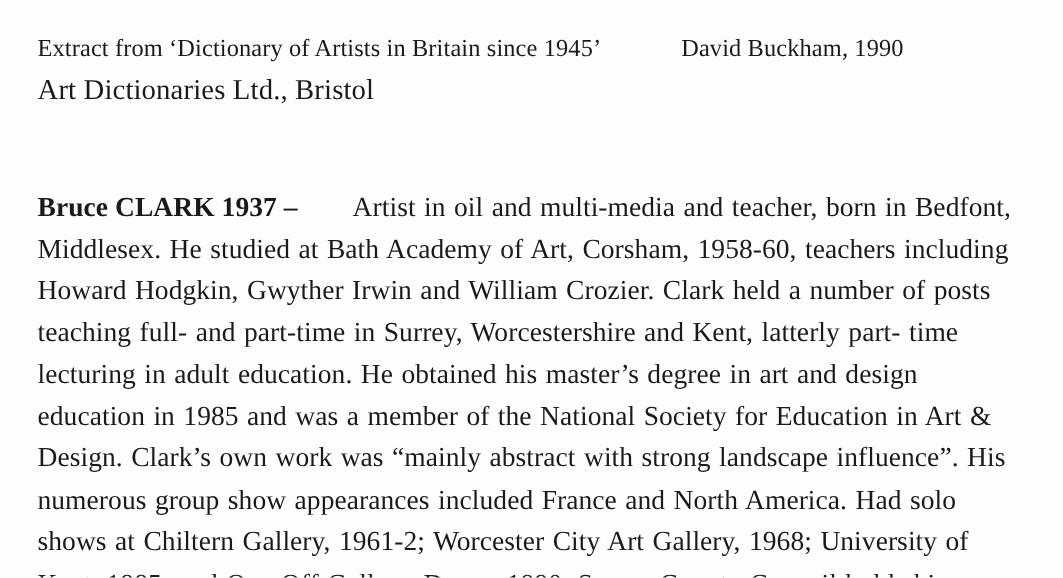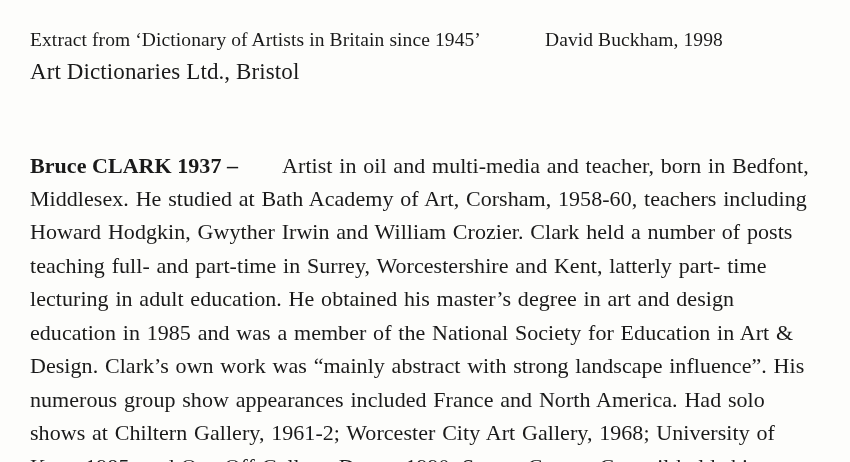--- a/index.html
+++ b/index.html
@@ -71,21 +71,21 @@
 </style>
 </head>
 <body>
 
 <div class="page">
 
   <div class="header">
     <div class="header-line-1">
       <span class="header-source">Extract from  ‘Dictionary of Artists in Britain since 1945’</span>
       <span class="header-spacer"></span>
-      <span class="header-author">David Buckham, 1998</span>
+      <span class="header-author">David Buckham, 1990</span>
     </div>
     <div class="header-line-2">Art  Dictionaries Ltd.,  Bristol</div>
   </div>
 
   <div class="entry">
     <p class="para">
       <span class="entry-name">Bruce  CLARK   1937 –</span><span class="entry-gap"></span><span class="entry-body">Artist in oil and  multi-media and teacher, born in Bedfont, Middlesex.  He studied at  Bath Academy of Art, Corsham, 1958-60,  teachers including Howard Hodgkin, Gwyther Irwin and William Crozier.  Clark held a number of posts teaching full- and part-time in Surrey, Worcestershire and  Kent,  latterly part- time lecturing in adult education.  He obtained his master’s degree in art and design education in 1985 and was a member of the National Society for Education in Art &amp; Design.  Clark’s own work was “mainly abstract with strong landscape influence”.  His numerous group show appearances included France and North America.  Had solo shows at Chiltern Gallery, 1961-2;  Worcester City Art Gallery, 1968;  University of Kent, 1985;  and  One Off  Gallery, Dover, 1990.  Surrey County Council holds his work.  Lived in Bossingham, Canterbury, Kent.</span>
     </p>
   </div>
 

